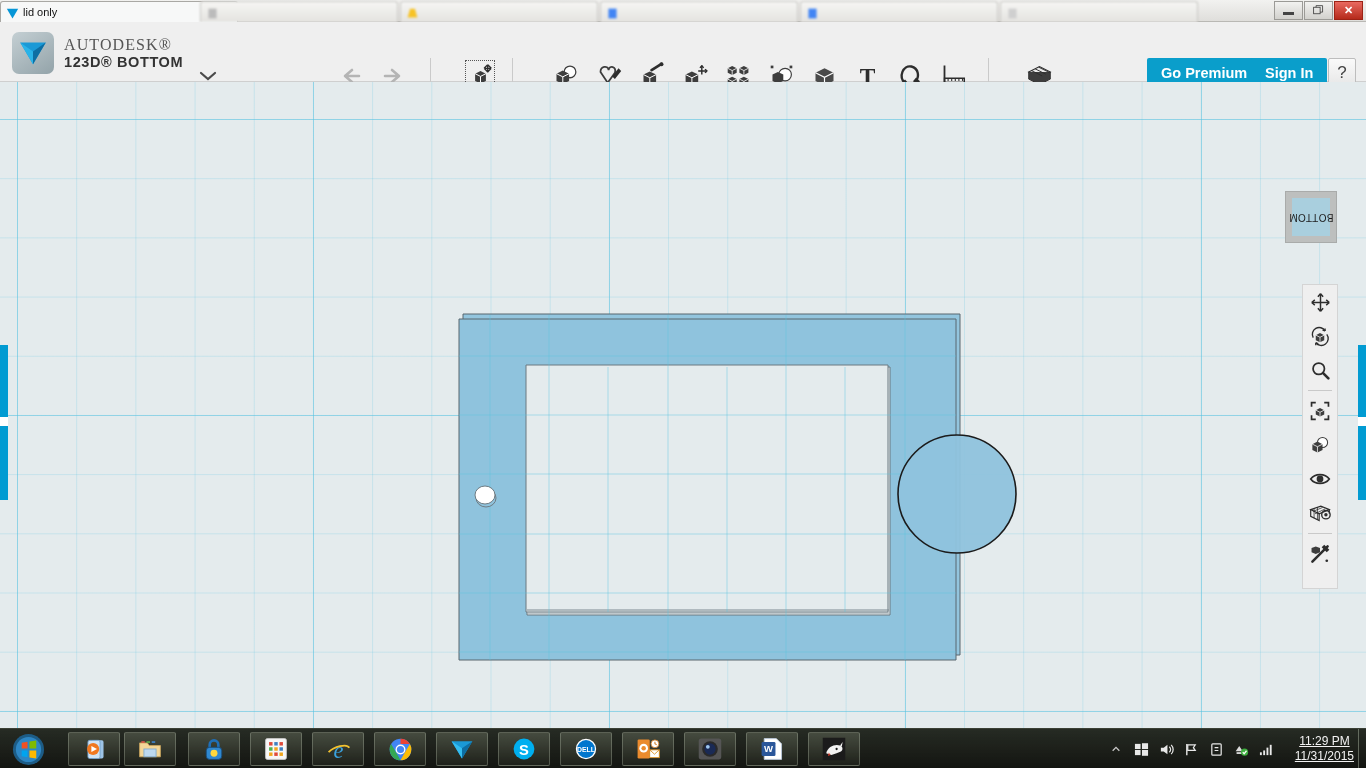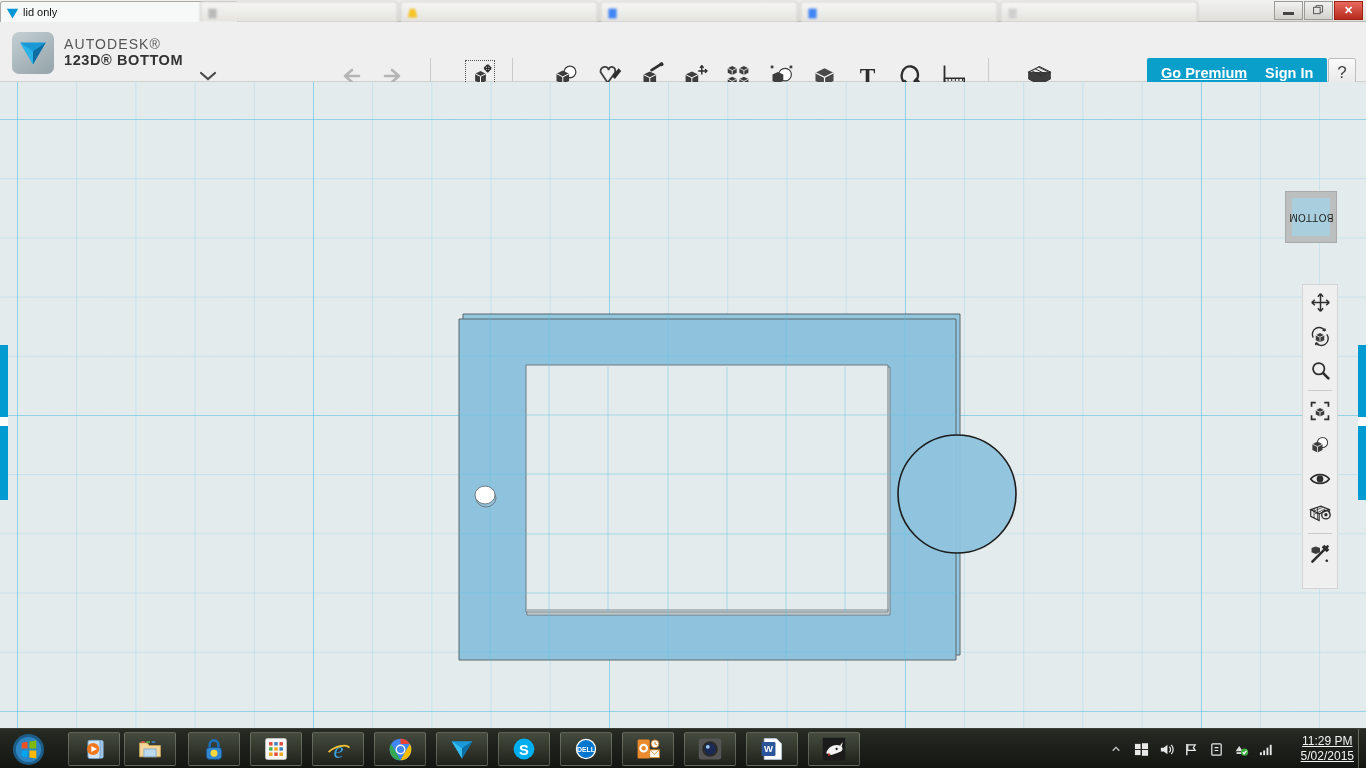--- a/index.html
+++ b/index.html
@@ -60,21 +60,21 @@
     border-bottom: 1px solid #cfcfcf;
     box-sizing: border-box;
   }
   .brand-logo {
     position: absolute; left: 12px; top: 10px; width: 42px; height: 42px;
     border-radius: 7px;
     background: linear-gradient(145deg,#c4cfd3,#93a3a9);
     display: flex; align-items: center; justify-content: center;
   }
   .brand-text { position: absolute; left: 64px; top: 14px; line-height: 1.15; }
-  .brand-text .l1 { font-size: 14px; letter-spacing: 1.1px; color: #555; }
+  .brand-text .l1 { font-size: 16px; letter-spacing: 1.1px; color: #555; font-family: Liberation Serif, serif; }
   .brand-text .l2 { font-size: 14.5px; letter-spacing: .6px; color: #333; font-weight: bold; }
   .brand-caret {
     position: absolute; left: 198px; top: 46px; width: 20px; height: 12px;
     cursor: pointer;
   }
   .tb-sep {
     position: absolute; top: 36px; width: 1px; height: 30px; background: #cacaca;
   }
   .tbtn {
     position: absolute; top: 36px; width: 34px; height: 34px;
@@ -415,21 +415,21 @@
       <path d="M3 11 L15 5 L27 11 L15 17 Z" fill="#e8e8e8" stroke="#2d2d2d" stroke-width="1.2"></path>
       <path d="M3 11 L3 19 L15 25 L27 19 L27 11" fill="#3d3d3d" stroke="#2d2d2d" stroke-width="1"></path>
       <g stroke="#2d2d2d" stroke-width="1">
         <path d="M6 9.5 L18 15.5"></path>
             <path d="M10 7.5 L22 13.5"></path>
             <path d="M14 5.7 L26 11.7"></path>
       </g>
     </svg>
   </div>
 
-  <div class="rbtn" style="left:1147px;text-decoration:underline;">
+  <div class="rbtn" style="left:1147px;">
     <span>Go Premium</span>
   </div>
   <div class="rbtn" style="left:1251px;">
     <span>Sign In</span>
   </div>
   <div class="helpbtn">
     <span>?</span>
   </div>
 </div>
 
@@ -737,18 +737,18 @@
         <rect x="1" y="11" width="2" height="3" fill="#e8e8e8"></rect>
         <rect x="4.5" y="9" width="2" height="5" fill="#e8e8e8"></rect>
         <rect x="8" y="6" width="2" height="8" fill="#e8e8e8"></rect>
         <rect x="11.5" y="3" width="2" height="11" fill="#e8e8e8"></rect>
       </svg>
     </span>
   </div>
 
   <div class="clock">
     <div>11:29 PM</div>
-    <div>5/02/2015</div>
+    <div>11/31/2015</div>
   </div>
   <div class="showdesk"></div>
 </div>
 
 </div>
 
 </body></html>

